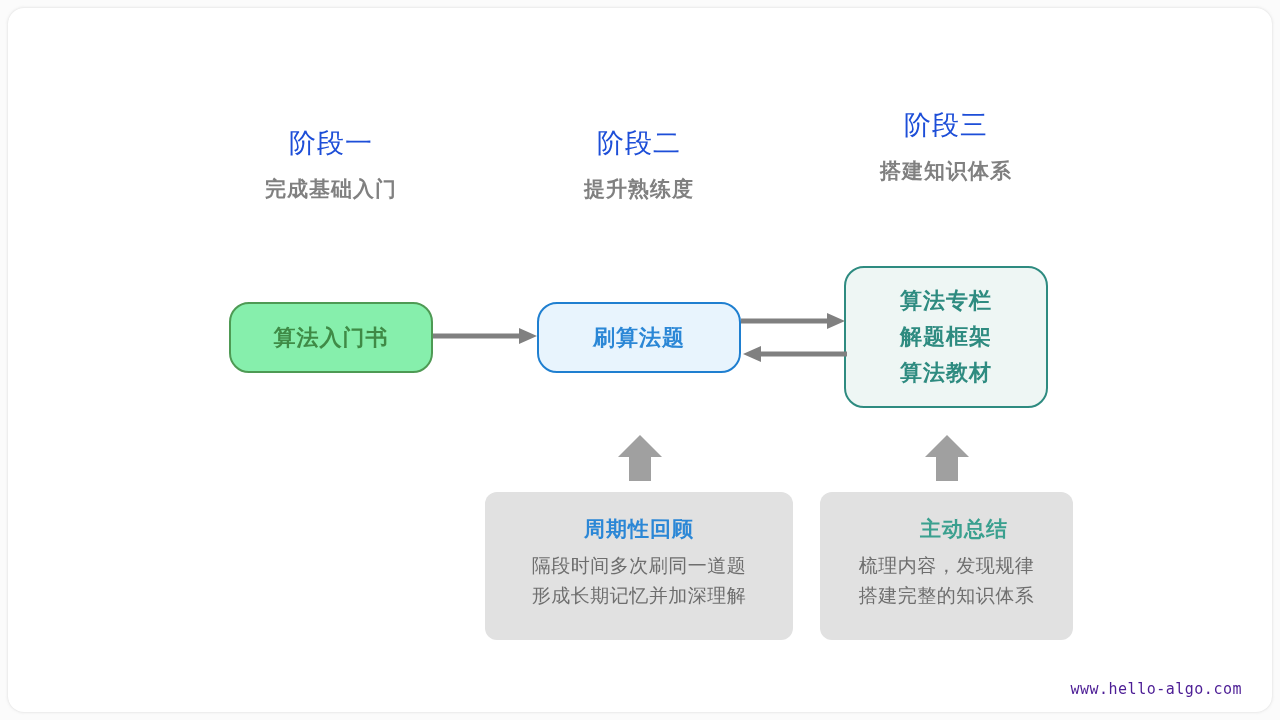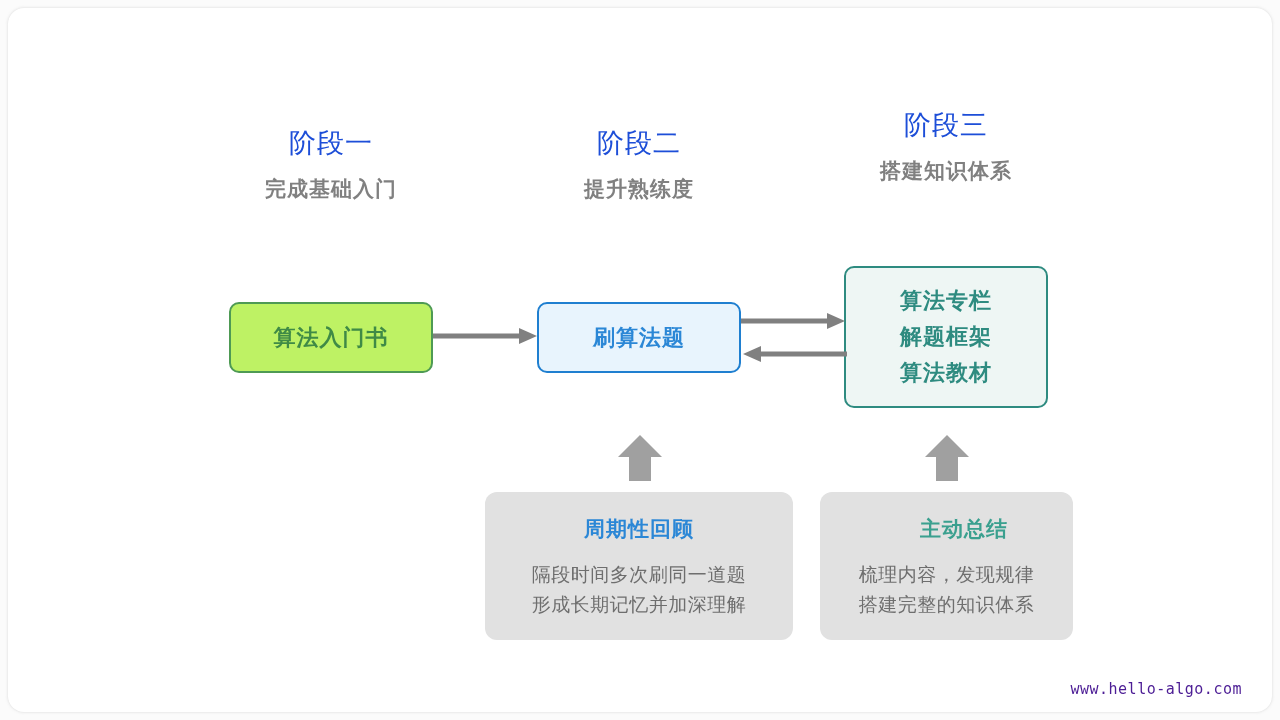--- a/index.html
+++ b/index.html
@@ -49,31 +49,31 @@
     color: #808080;
     line-height: 30px;
     margin-top: 14px;
     letter-spacing: 1px;
   }
 
   
   .box {
     position: absolute;
     box-sizing: border-box;
-    border-radius: 10px;
+    border-radius: 20px;
     display: flex;
     flex-direction: column;
     align-items: center;
     justify-content: center;
     font-weight: bold;
     letter-spacing: 1px;
   }
   .box-green {
     border: 2px solid #4e9a54;
-    background: #bef264;
+    background: #86efac;
     color: #3f8a46;
     font-size: 22px;
   }
   .box-blue {
     border: 2px solid #1f7fd0;
     background: #e8f4fd;
     color: #2b87d6;
     font-size: 22px;
   }
   .box-teal {
@@ -97,21 +97,21 @@
   }
   .note-title {
     font-size: 21px;
     font-weight: bold;
     letter-spacing: 1px;
     line-height: 30px;
   }
   .note-title.blue { color: #2b87d6; }
   .note-title.teal { color: #3aa08f; margin-left: 35px; }
   .note-body {
-    margin-top: 16px;
+    margin-top: 7px;
     font-size: 19px;
     color: #6e6e6e;
     line-height: 30px;
     text-align: center;
     letter-spacing: 0.5px;
   }
 
   
   .arrow-h {
     position: absolute;

